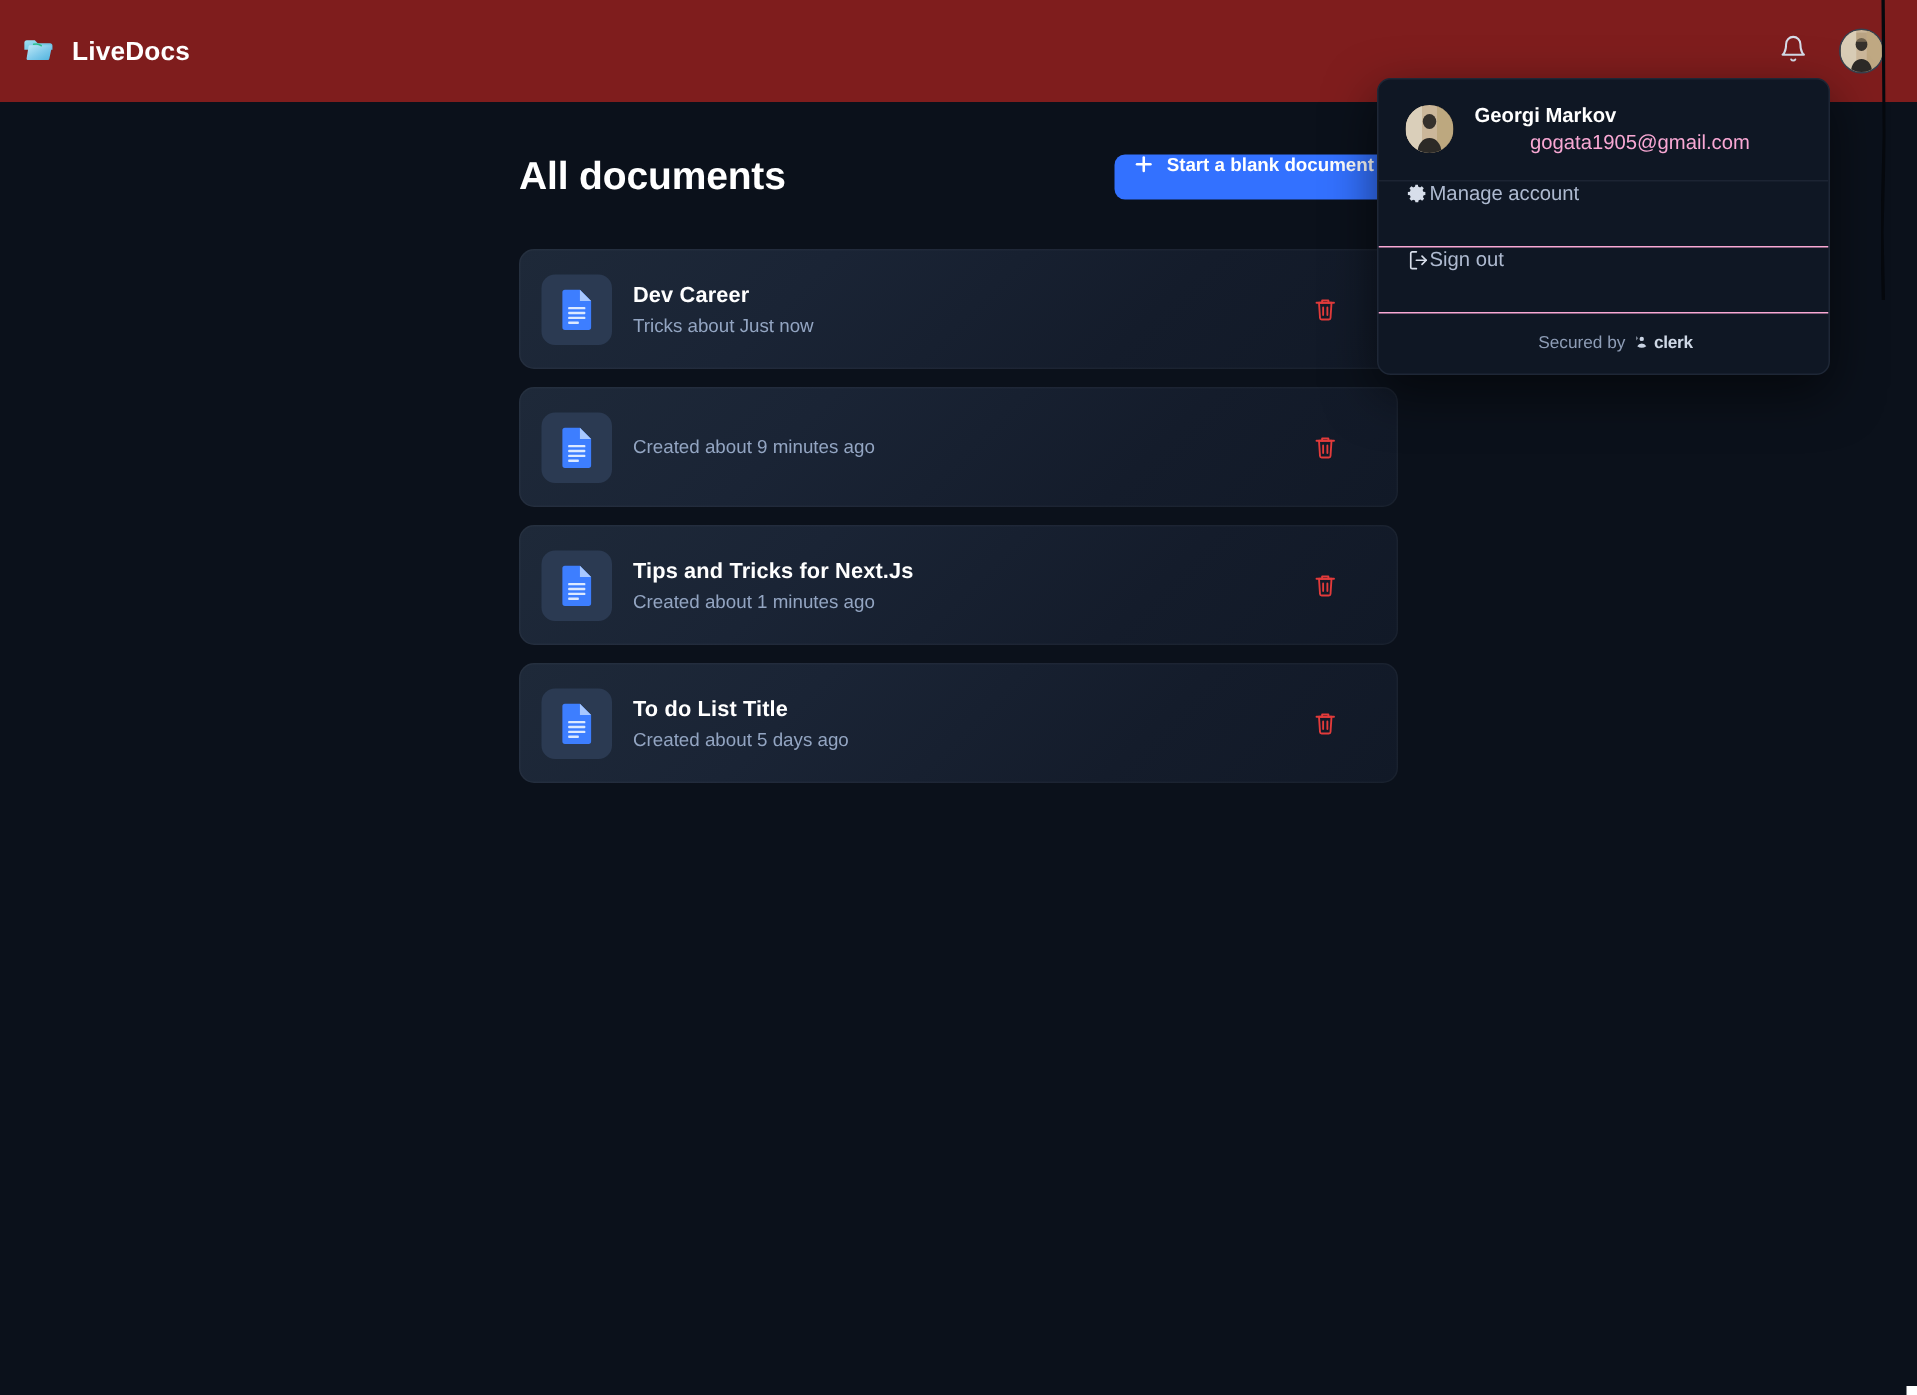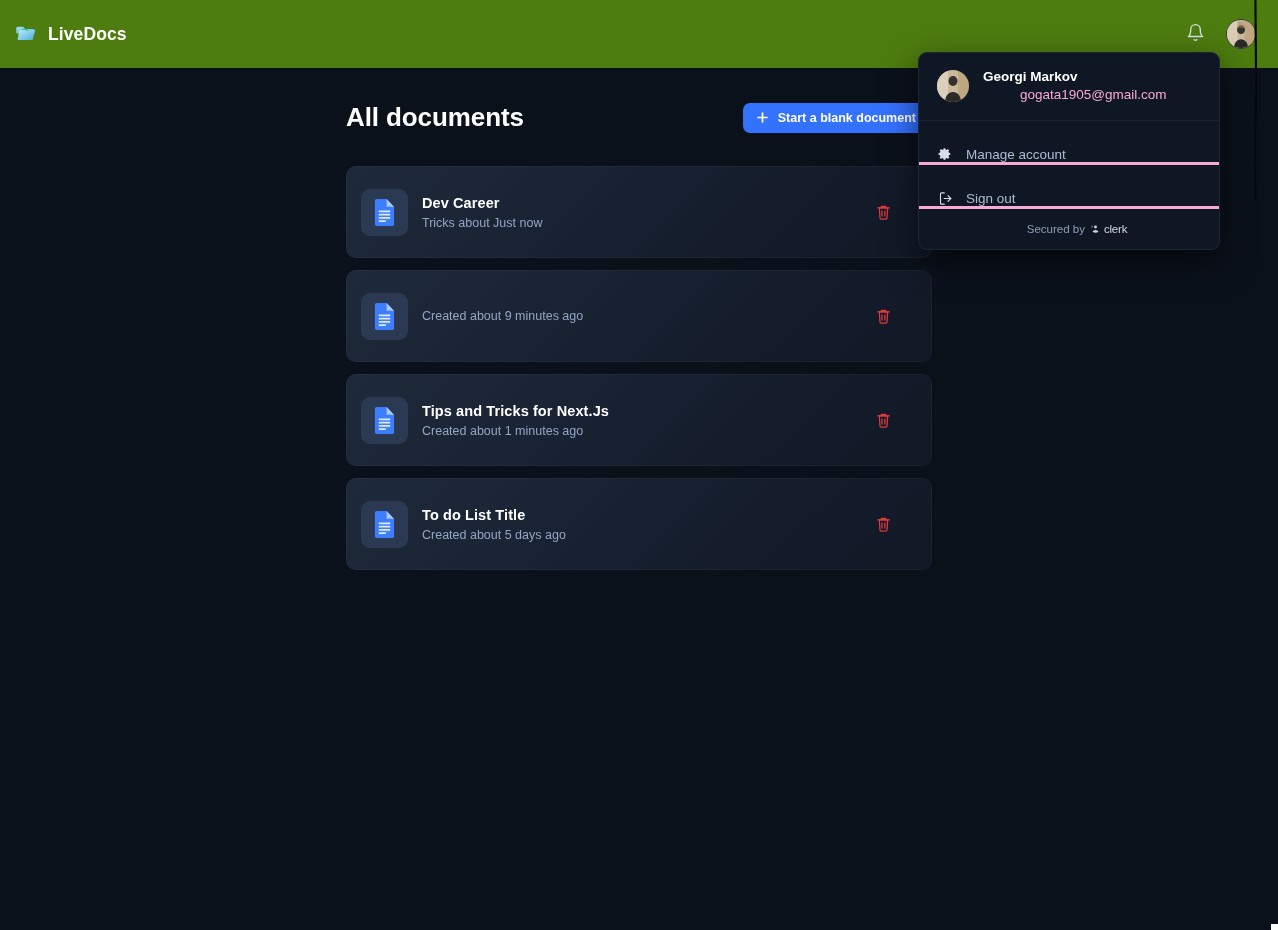--- a/index.html
+++ b/index.html
@@ -18,21 +18,21 @@
   }
 
   
   .header {
     height: 68px;
     width: 100%;
     display: flex;
     align-items: center;
     justify-content: space-between;
     padding: 0 22px 0 14px;
-    background: #4d7c0f;
+    background: #7f1d1d;
     position: relative;
     z-index: 5;
   }
 
   .brand {
     display: flex;
     align-items: center;
     gap: 9px;
     cursor: pointer;
   }
@@ -107,21 +107,20 @@
 
   .page-title {
     font-size: 26px;
     font-weight: 700;
     color: #ffffff;
     letter-spacing: -0.1px;
   }
 
   .blank-doc-btn {
     display: flex;
-    align-items: center;
     gap: 9px;
     background: #3371ff;
     border: none;
     border-radius: 7px;
     height: 30px;
     padding: 0 16px 0 13px;
     color: #ffffff;
     font-size: 12.5px;
     font-weight: 600;
     font-family: "Liberation Sans", sans-serif;
@@ -138,21 +137,21 @@
   .doc-list {
     display: flex;
     flex-direction: column;
     gap: 12px;
   }
 
   .doc-card {
     position: relative;
     display: flex;
     align-items: center;
-    height: 92px;
+    height: 80px;
     border-radius: 10px;
     padding: 0 20px 0 15px;
     background:
       linear-gradient(135deg, #1e2939 0%, #1a2435 32%, #141c2b 70%, #111927 100%);
     cursor: pointer;
     justify-content: space-between;
   }
 
   .doc-card::after {
     content: "";
@@ -273,25 +272,24 @@
 
   .um-email {
     font-size: 13.5px;
     font-weight: 400;
     color: #f9a8d4;
     margin-left: 37px;
   }
 
   .um-item {
     display: flex;
-    align-items: flex-end;
-    gap: 13px;
+    align-items: flex-start;
     height: 44px;
     padding: 0 18px;
-    border-bottom: 3px solid #f9a8d4;
+    border-bottom: 1px solid #f9a8d4;
     cursor: pointer;
     background: transparent;
     border-left: none;
     border-right: none;
     border-top: none;
     width: 100%;
     font-family: "Liberation Sans", sans-serif;
   }
 
   .um-ico {
@@ -326,21 +324,21 @@
 
   .clerk-mark {
     display: inline-flex;
     align-items: center;
     gap: 3px;
   }
 
   .clerk-word {
     font-size: 11.5px;
     color: #cfd8e6;
-    font-weight: 400;
+    font-weight: 700;
     letter-spacing: -0.2px;
   }
 
   
   .edge-artifact {
     position: absolute;
     top: 0;
     left: 1254px;
     width: 3px;
     height: 200px;

